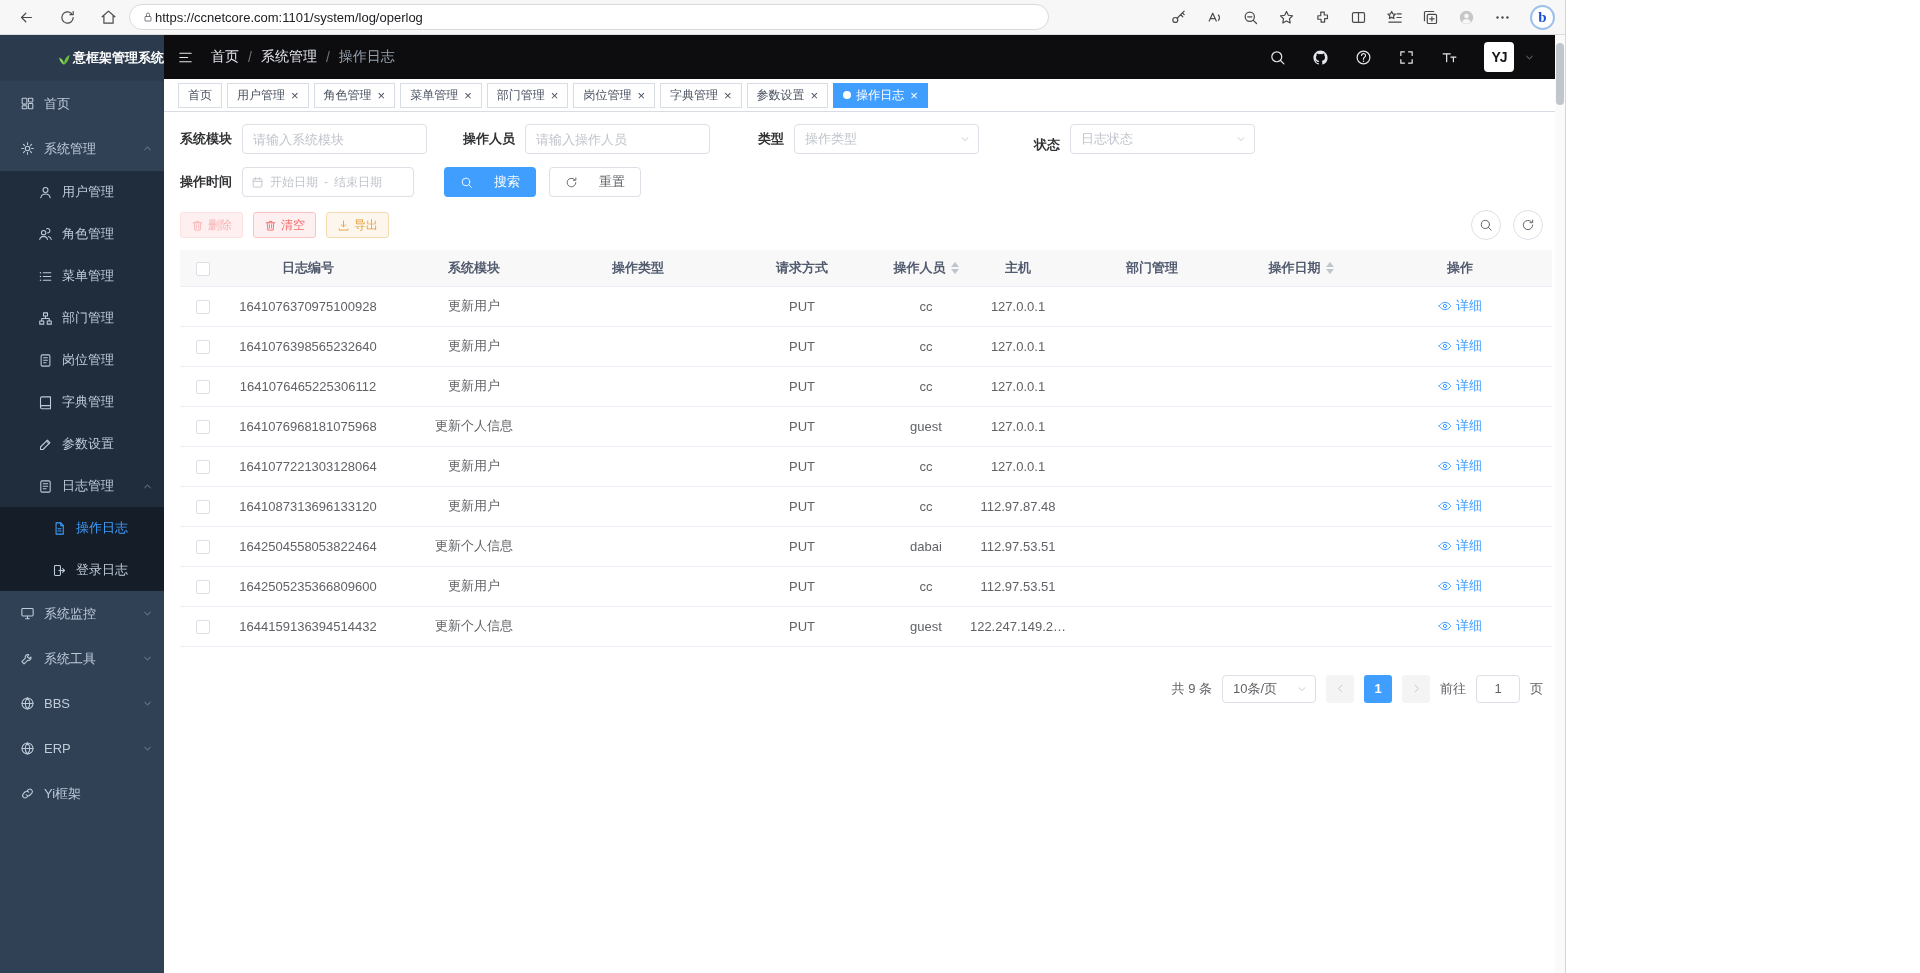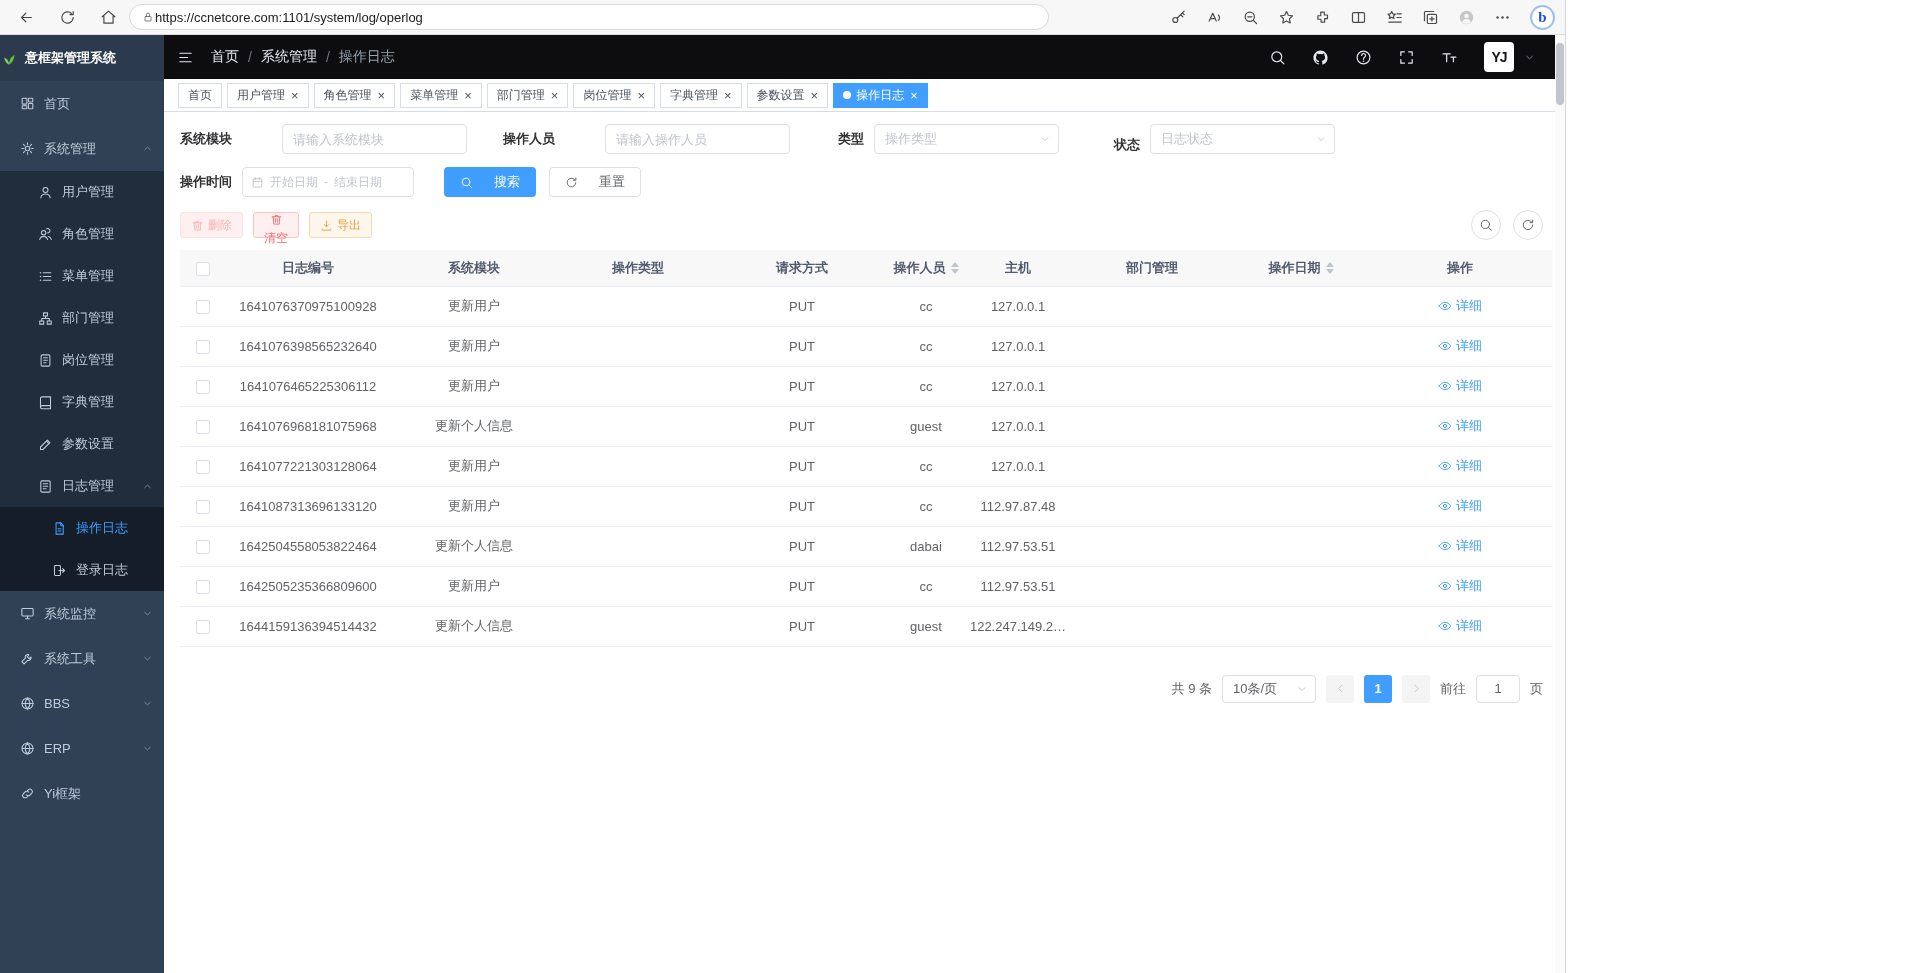--- a/index.html
+++ b/index.html
@@ -21,21 +21,21 @@
     display:flex;align-items:center;padding:0 12px;gap:1px;margin-left:12px;}
   .addr .lock{width:12px;height:12px;color:#5f6368;display:inline-flex;flex:none;}
   .addr .url{font-size:13px;color:#202124;white-space:nowrap;}
   .chrome-right{margin-left:auto;display:flex;align-items:center;gap:19px;}
   .bing{width:25px;height:25px;border-radius:50%;background:#fff;border:2px solid #9cc0ee;
     display:flex;align-items:center;justify-content:center;color:#1a4fd6;font-weight:700;
     font-size:15px;cursor:pointer;font-family:"Liberation Serif","DejaVu Serif",serif;}
 
   
   .sidebar{position:absolute;left:0;top:35px;width:164px;bottom:0;background:#304156;overflow:hidden;}
-  .logo{height:46px;display:flex;align-items:center;justify-content:flex-start;gap:7px;
+  .logo{height:46px;display:flex;align-items:center;justify-content:flex-end;
     color:#fff;font-weight:700;font-size:13px;background:#2b3a4d;}
   .logo svg{width:18px;height:18px;display:block;}
   .menu-item{display:flex;align-items:center;color:#bfcbd9;font-size:13px;cursor:pointer;position:relative;}
   .menu-item.lvl0{height:45px;padding-left:20px;background:#304156;}
   .menu-item.lvl1{height:42px;padding-left:38px;background:#1f2d3d;}
   .menu-item.lvl2{height:42px;padding-left:52px;background:#141d28;}
   .menu-item.active{color:#409eff;}
   .mi-icon{width:15px;height:15px;margin-right:9px;display:inline-flex;flex:none;}
   .mi-label{white-space:nowrap;}
   .mi-chevron{position:absolute;right:11px;width:11px;height:11px;display:inline-flex;color:#8f9bab;}
@@ -65,21 +65,21 @@
   .tab .close{font-size:13px;line-height:1;margin-left:1px;}
 
   
   .content{position:absolute;left:164px;top:112px;right:10px;bottom:0;background:#fff;
     padding:12px 0 0 16px;}
   .f-row{display:flex;align-items:center;margin-bottom:13px;}
   .f-label{font-size:13px;font-weight:700;color:#303133;margin-right:10px;white-space:nowrap;}
   .ml36{margin-left:36px;} .ml48{margin-left:48px;} .ml55{margin-left:55px;margin-top:12px;}
   input.f-input{width:185px;height:30px;border:1px solid #dcdfe6;border-radius:4px;
     padding:0 10px;font-size:13px;color:#606266;outline:none;
-    font-family:"Liberation Sans","DejaVu Sans",sans-serif;margin-left:40px;}
+    font-family:"Liberation Sans","DejaVu Sans",sans-serif;}
   input.f-input::placeholder{color:#c0c4cc;}
   .select{width:185px;height:30px;border:1px solid #dcdfe6;border-radius:4px;background:#fff;
     display:flex;align-items:center;padding:0 24px 0 10px;position:relative;cursor:pointer;}
   .select .ph{color:#c0c4cc;font-size:13px;white-space:nowrap;}
   .sel-caret{position:absolute;right:7px;width:12px;height:12px;color:#c0c4cc;display:inline-flex;}
   .date-range{width:172px;height:30px;border:1px solid #dcdfe6;border-radius:4px;background:#fff;
     display:flex;align-items:center;padding:0 8px;gap:6px;cursor:pointer;}
   .date-range .di{width:13px;height:13px;color:#c0c4cc;display:inline-flex;flex:none;}
   .date-range .ph{color:#c0c4cc;font-size:12px;white-space:nowrap;}
   .btn{height:30px;border-radius:4px;font-size:13px;display:inline-flex;align-items:center;
@@ -87,21 +87,21 @@
     font-family:"Liberation Sans","DejaVu Sans",sans-serif;}
   .btn-primary{background:#409eff;color:#fff;margin-left:30px;}
   .btn-plain{background:#fff;border-color:#dcdfe6;color:#606266;margin-left:13px;}
   .bi{width:13px;height:13px;display:inline-flex;flex:none;}
 
   .action-row{display:flex;align-items:center;margin:2px 0 10px;}
   .sbtn{height:26px;border-radius:3px;font-size:12px;display:inline-flex;align-items:center;
     gap:4px;padding:0 10px;margin-right:10px;border:1px solid;cursor:pointer;
     font-family:"Liberation Sans","DejaVu Sans",sans-serif;}
   .sbtn.danger-dis{background:#fef0f0;border-color:#fde2e2;color:#f8b3b3;cursor:not-allowed;}
-  .sbtn.danger{background:#fef0f0;border-color:#fbc4c4;color:#f56c6c;flex-direction:column;}
+  .sbtn.danger{background:#fef0f0;border-color:#fbc4c4;color:#f56c6c;}
   .sbtn.warning{background:#fdf6ec;border-color:#f5dab1;color:#e6a23c;}
   .row-right{margin-left:auto;display:flex;gap:12px;padding-right:12px;}
   .circle-btn{width:30px;height:30px;border-radius:50%;border:1px solid #dcdfe6;background:#fff;
     display:flex;align-items:center;justify-content:center;color:#606266;cursor:pointer;}
   .circle-btn svg.ic{width:14px;height:14px;}
 
   table.log{border-collapse:collapse;width:1372px;table-layout:fixed;}
   .log th,.log td{font-size:13px;text-align:center;border-bottom:1px solid #ebeef5;color:#606266;
     overflow:hidden;white-space:nowrap;text-overflow:ellipsis;}
   .log thead th{height:36px;color:#515a6e;font-weight:700;background:#f8f8f9;}

